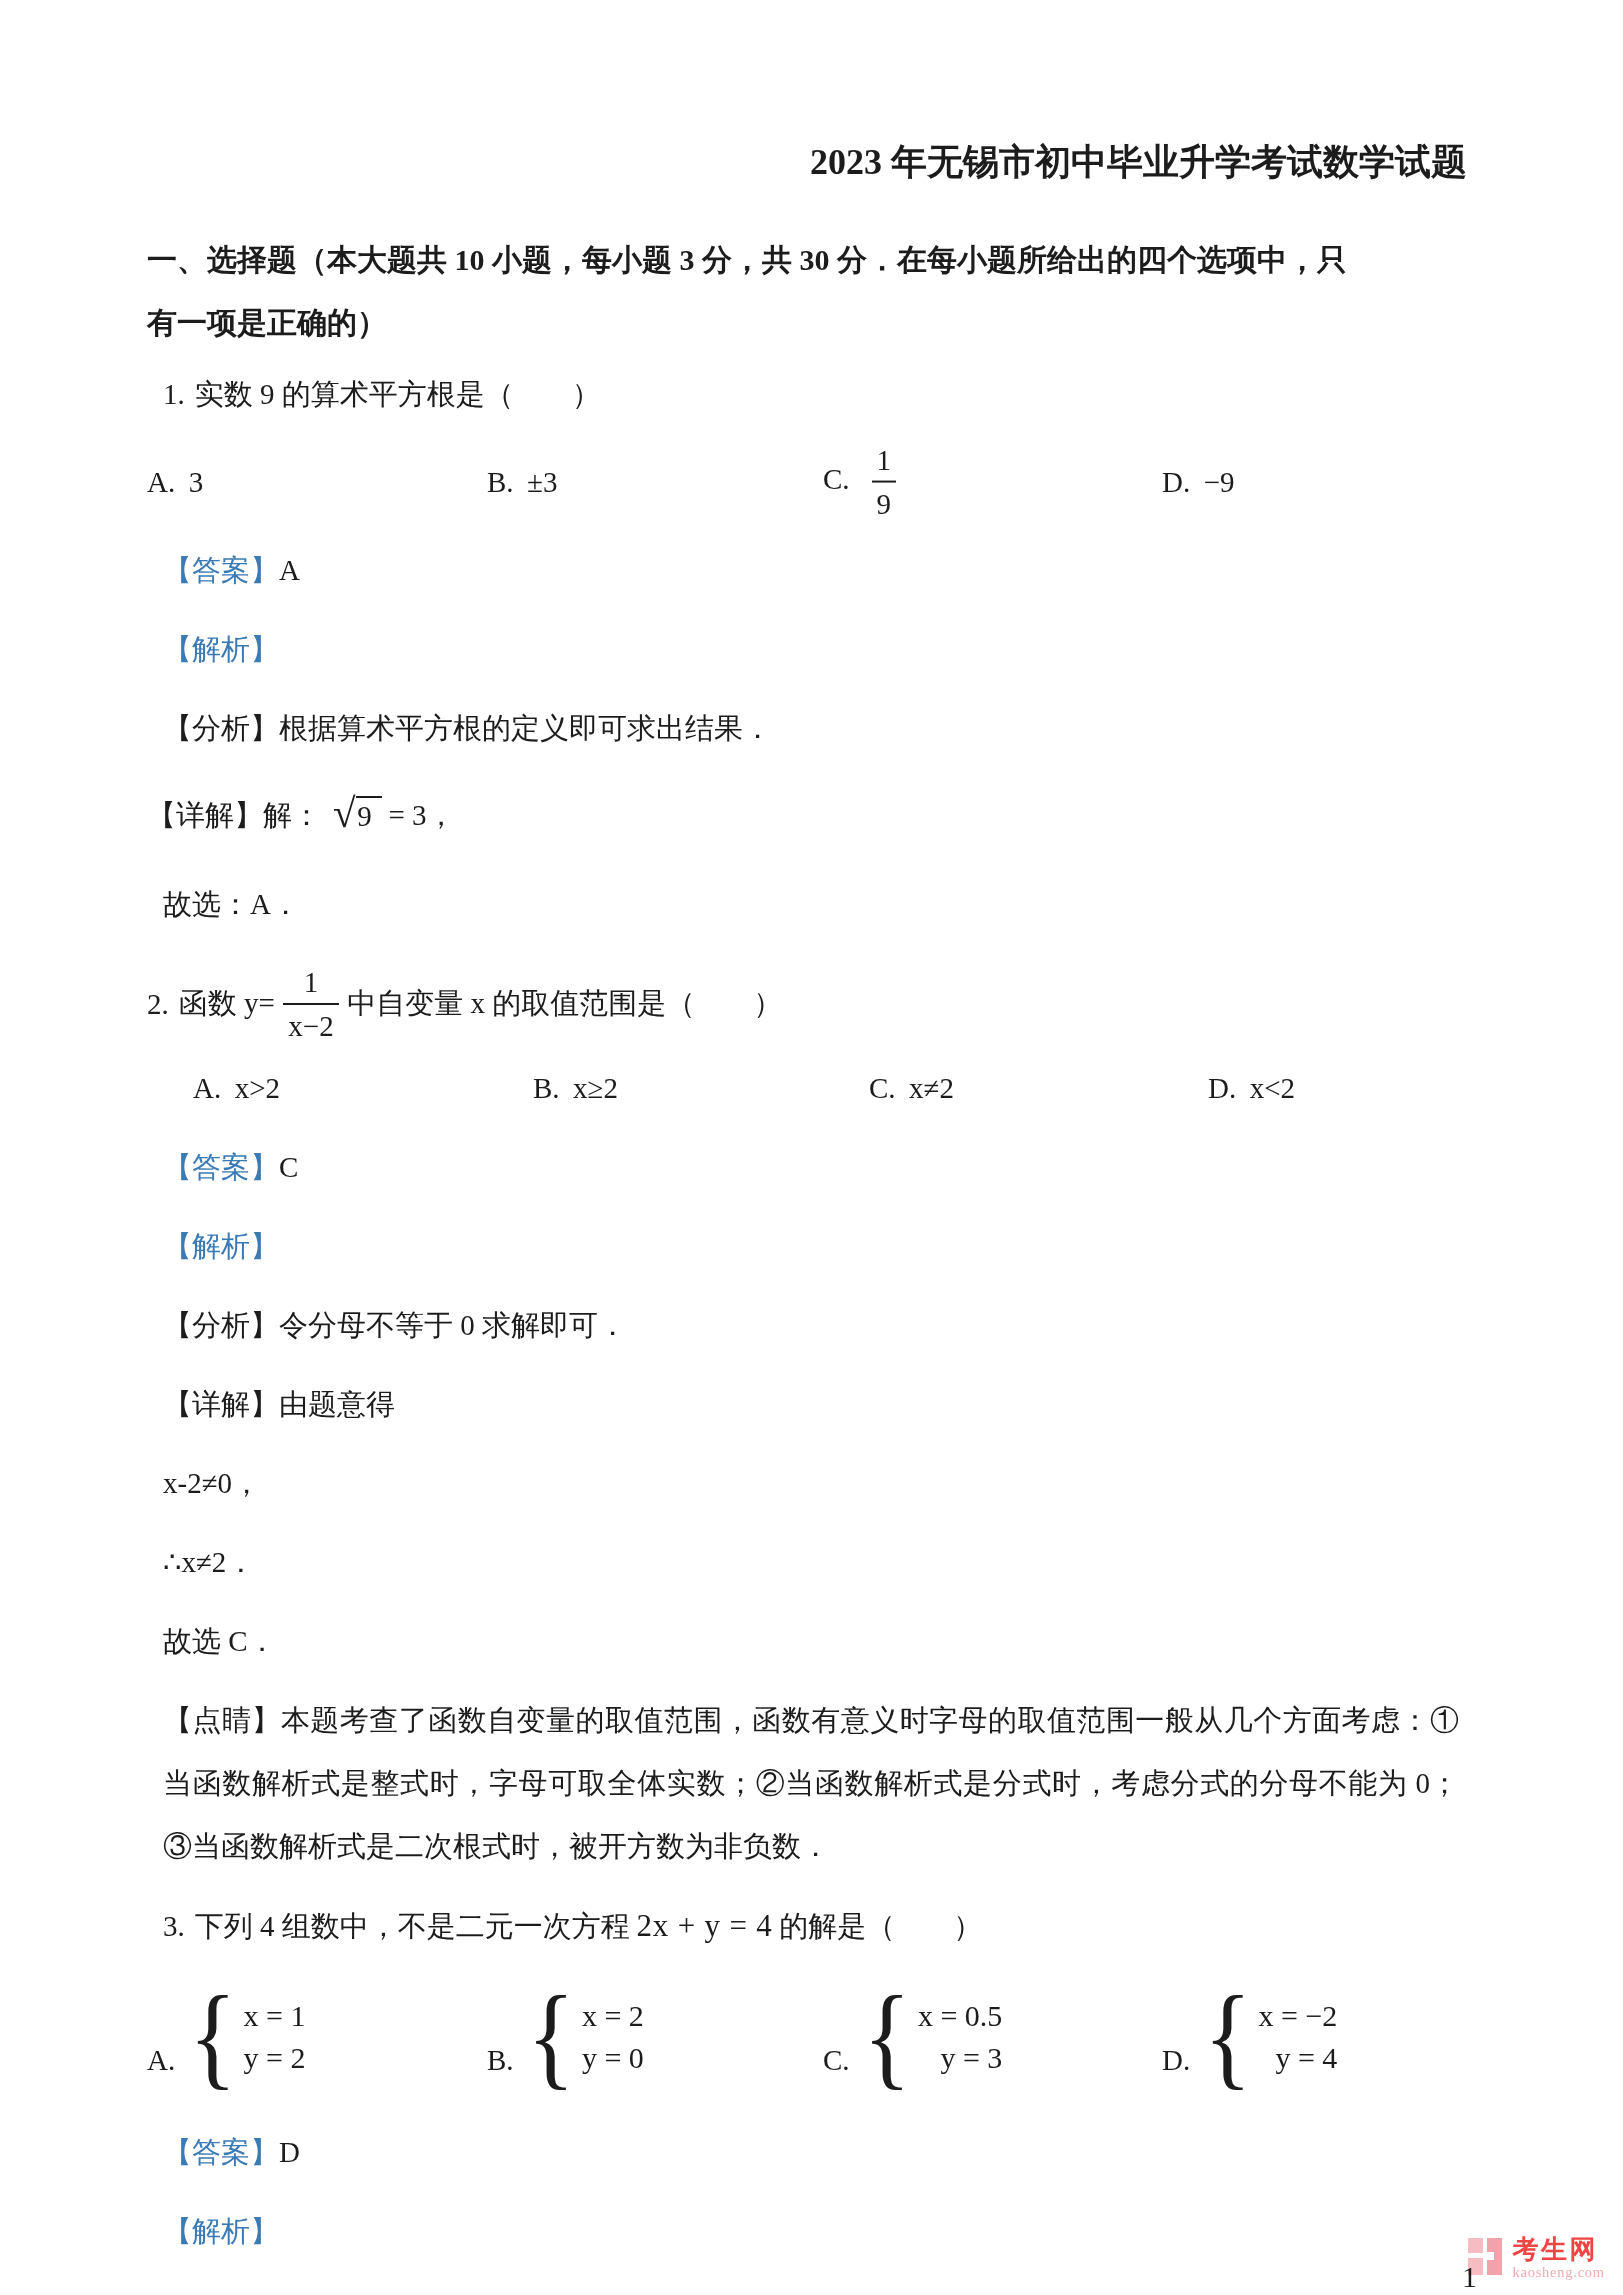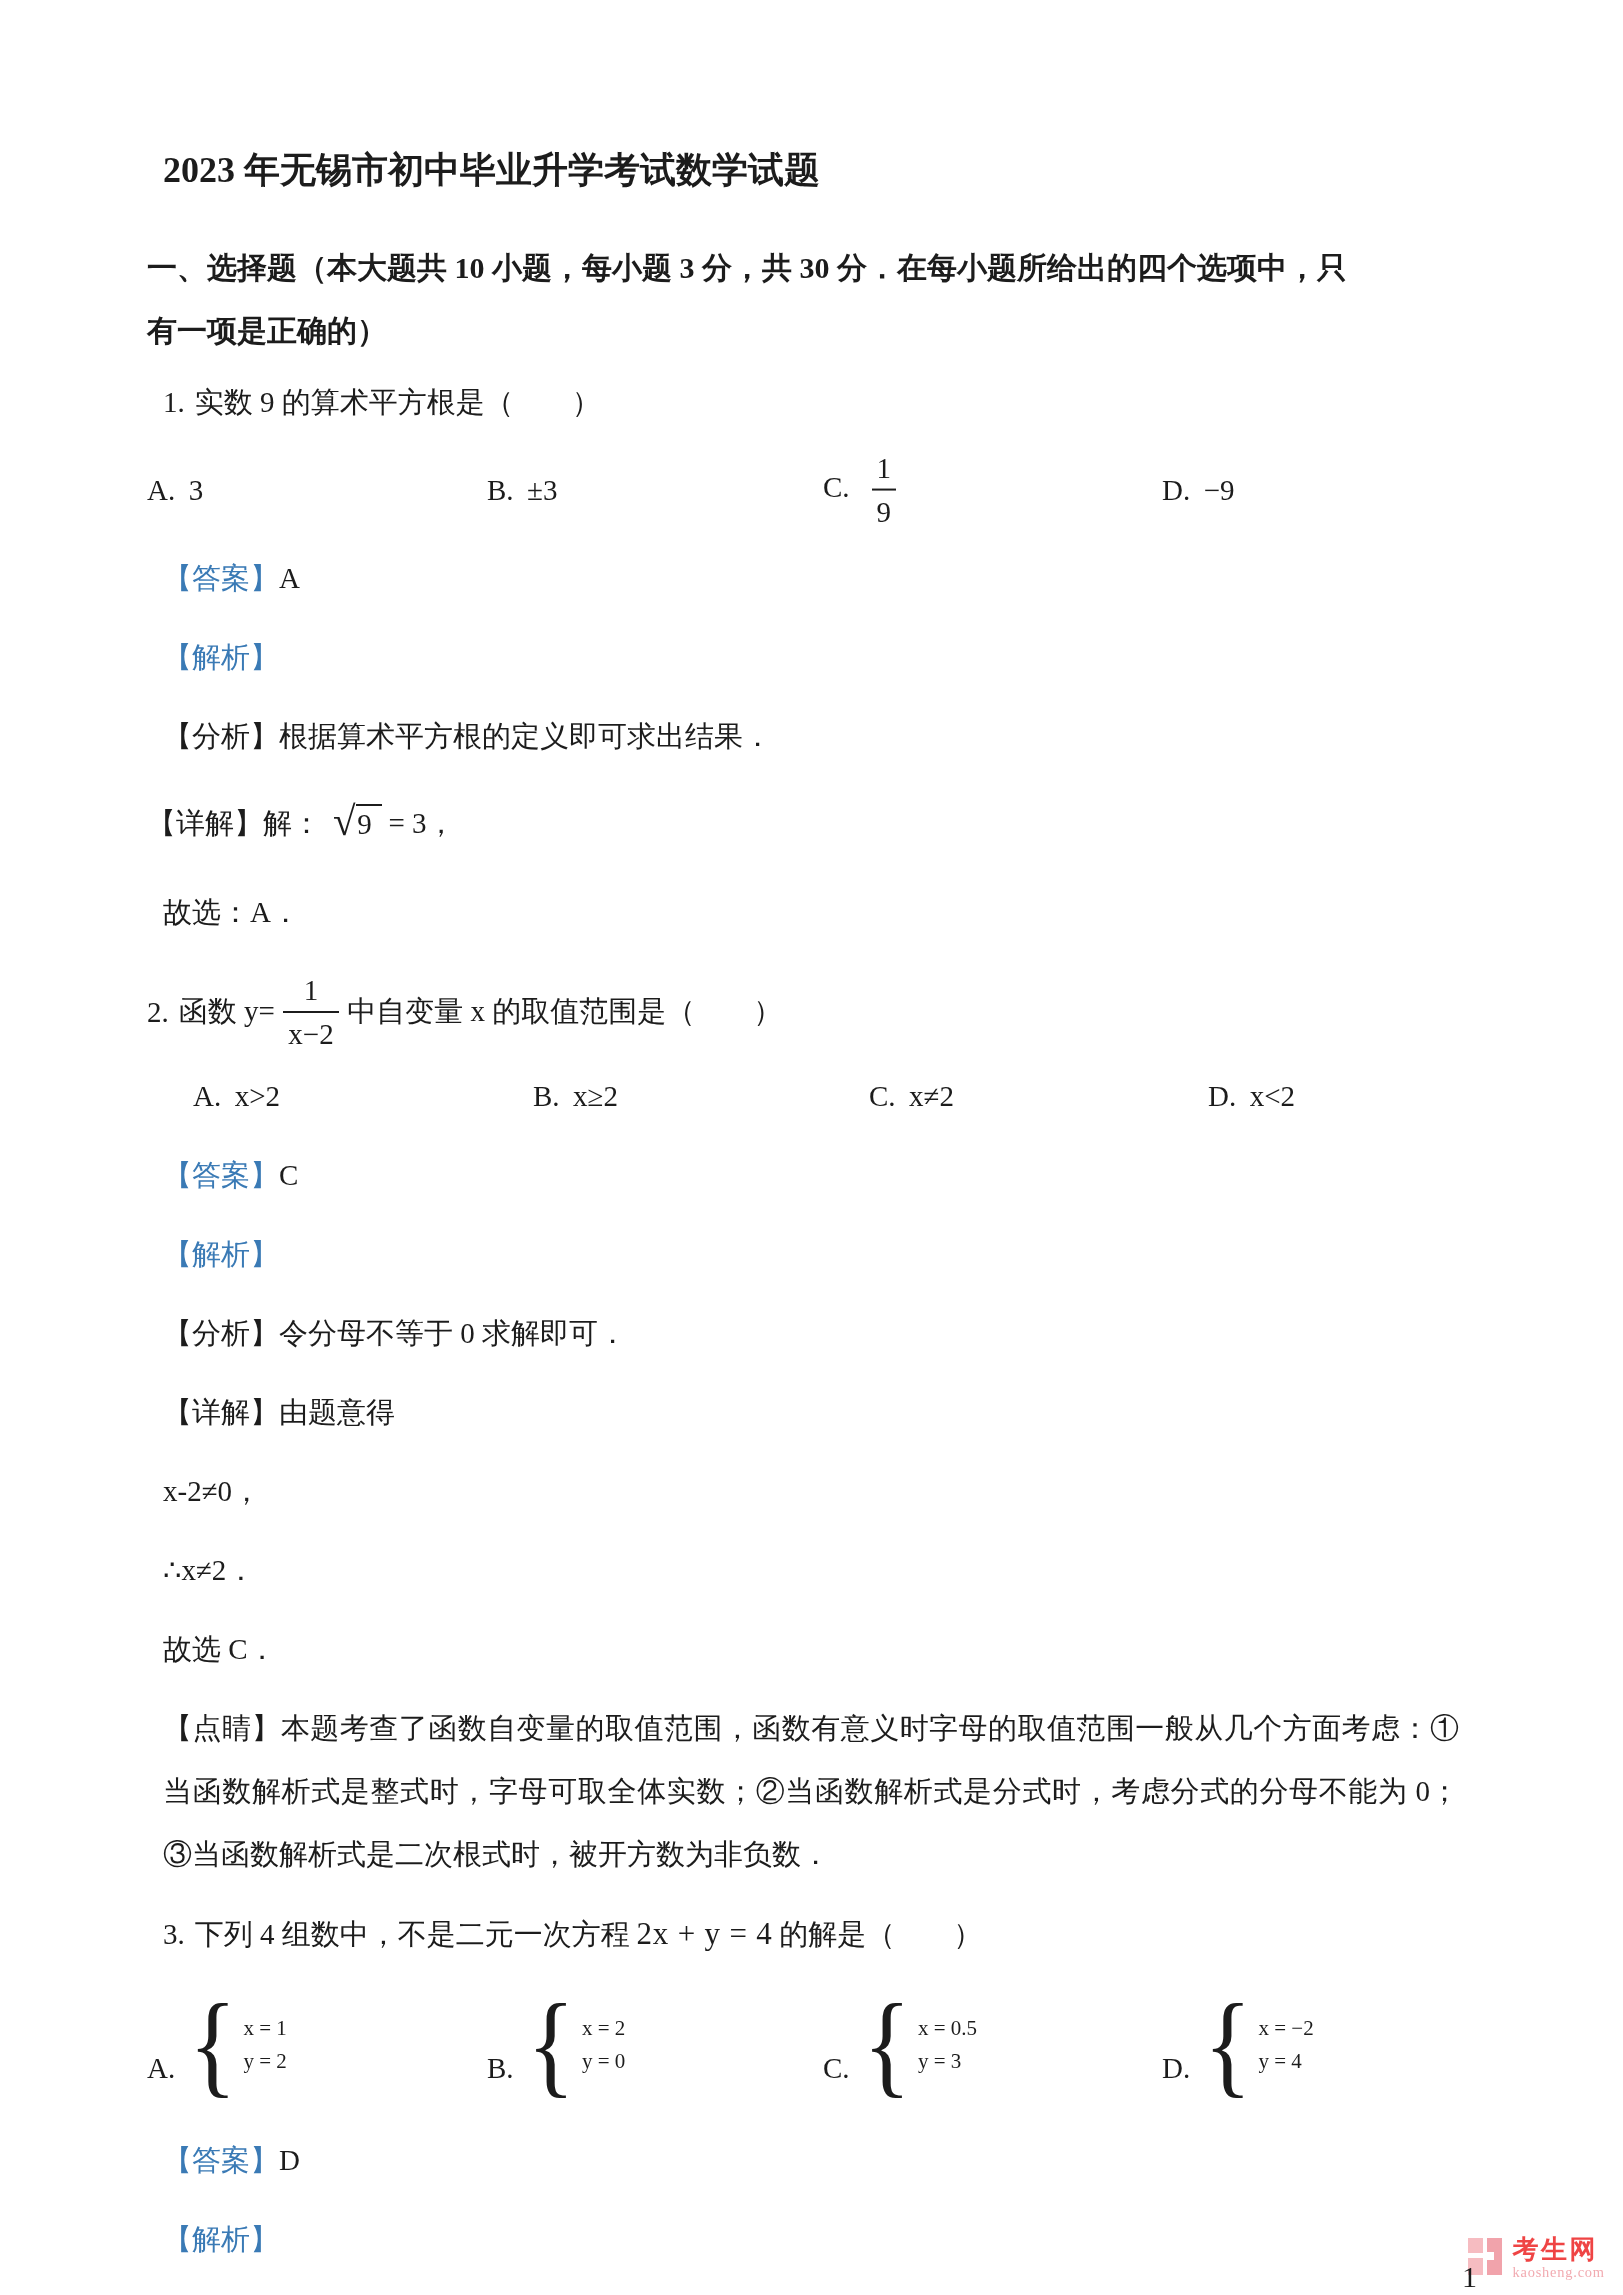--- a/index.html
+++ b/index.html
@@ -6,22 +6,22 @@
   .page{
     position:relative;
     width:1624px;height:2295px;
     background:#ffffff;
     font-family:"Liberation Serif","DejaVu Serif",serif;
     color:#1c1c1c;
     overflow:hidden;
   }
   .content{position:absolute;left:147px;top:127px;width:1328px;}
   .title{
-    font-size:36px;font-weight:bold;text-align:left;
-    line-height:54px;margin:16px;
+    font-size:36px;font-weight:bold;text-align:right;
+    line-height:54px;margin:8px;
   }
   .sec{
     font-size:30px;font-weight:bold;line-height:63px;
     margin:39px 0 0 0;
   }
   .para{font-size:29px;line-height:63px;margin:16px;text-align:justify;}
   .q-stem{margin-top:8.5px;}
   .note-para{text-align:justify;}
   .mt20{margin-top:17px;}
   .mt24{margin-top:20px;}
@@ -60,21 +60,21 @@
   .row-q2{min-height:105px;}
   .math{font-size:31px;letter-spacing:0.8px;margin:0 6.8px;}
 
   
   .sys{display:inline-flex;align-items:center;}
   .brace{
     font-size:100px;font-weight:400;line-height:1;
     margin-right:6.8px;transform:scaleY(1.15);
     display:inline-block;
   }
-  .sys-stack{display:inline-flex;flex-direction:column;gap:8px;font-size:21px;}
+  .sys-stack{display:inline-flex;flex-direction:column;gap:8px;font-size:30px;align-items:flex-end;}
 
   
   .pagenum{position:absolute;left:1462px;top:2260px;font-size:30px;color:#1c1c1c;}
   .watermark{position:absolute;left:1468px;top:2235px;display:flex;gap:8.5px;}
   .wm-logo{position:relative;width:36px;height:41px;flex:none;}
   .wm-logo .sq1{position:absolute;left:0;top:2.5px;width:15px;height:15px;background:#f6bcc1;}
   .wm-logo .sq2{position:absolute;left:0;top:23px;width:15px;height:17px;background:#f6bcc1;}
   .wm-logo .bar{position:absolute;left:18.6px;top:2.5px;width:15px;height:37px;background:#f1a3ab;}
   .wm-logo .notch{position:absolute;left:18.6px;top:17px;width:7.6px;height:7.6px;background:#ffffff;}
   .wm-text{display:flex;flex-direction:column;}

